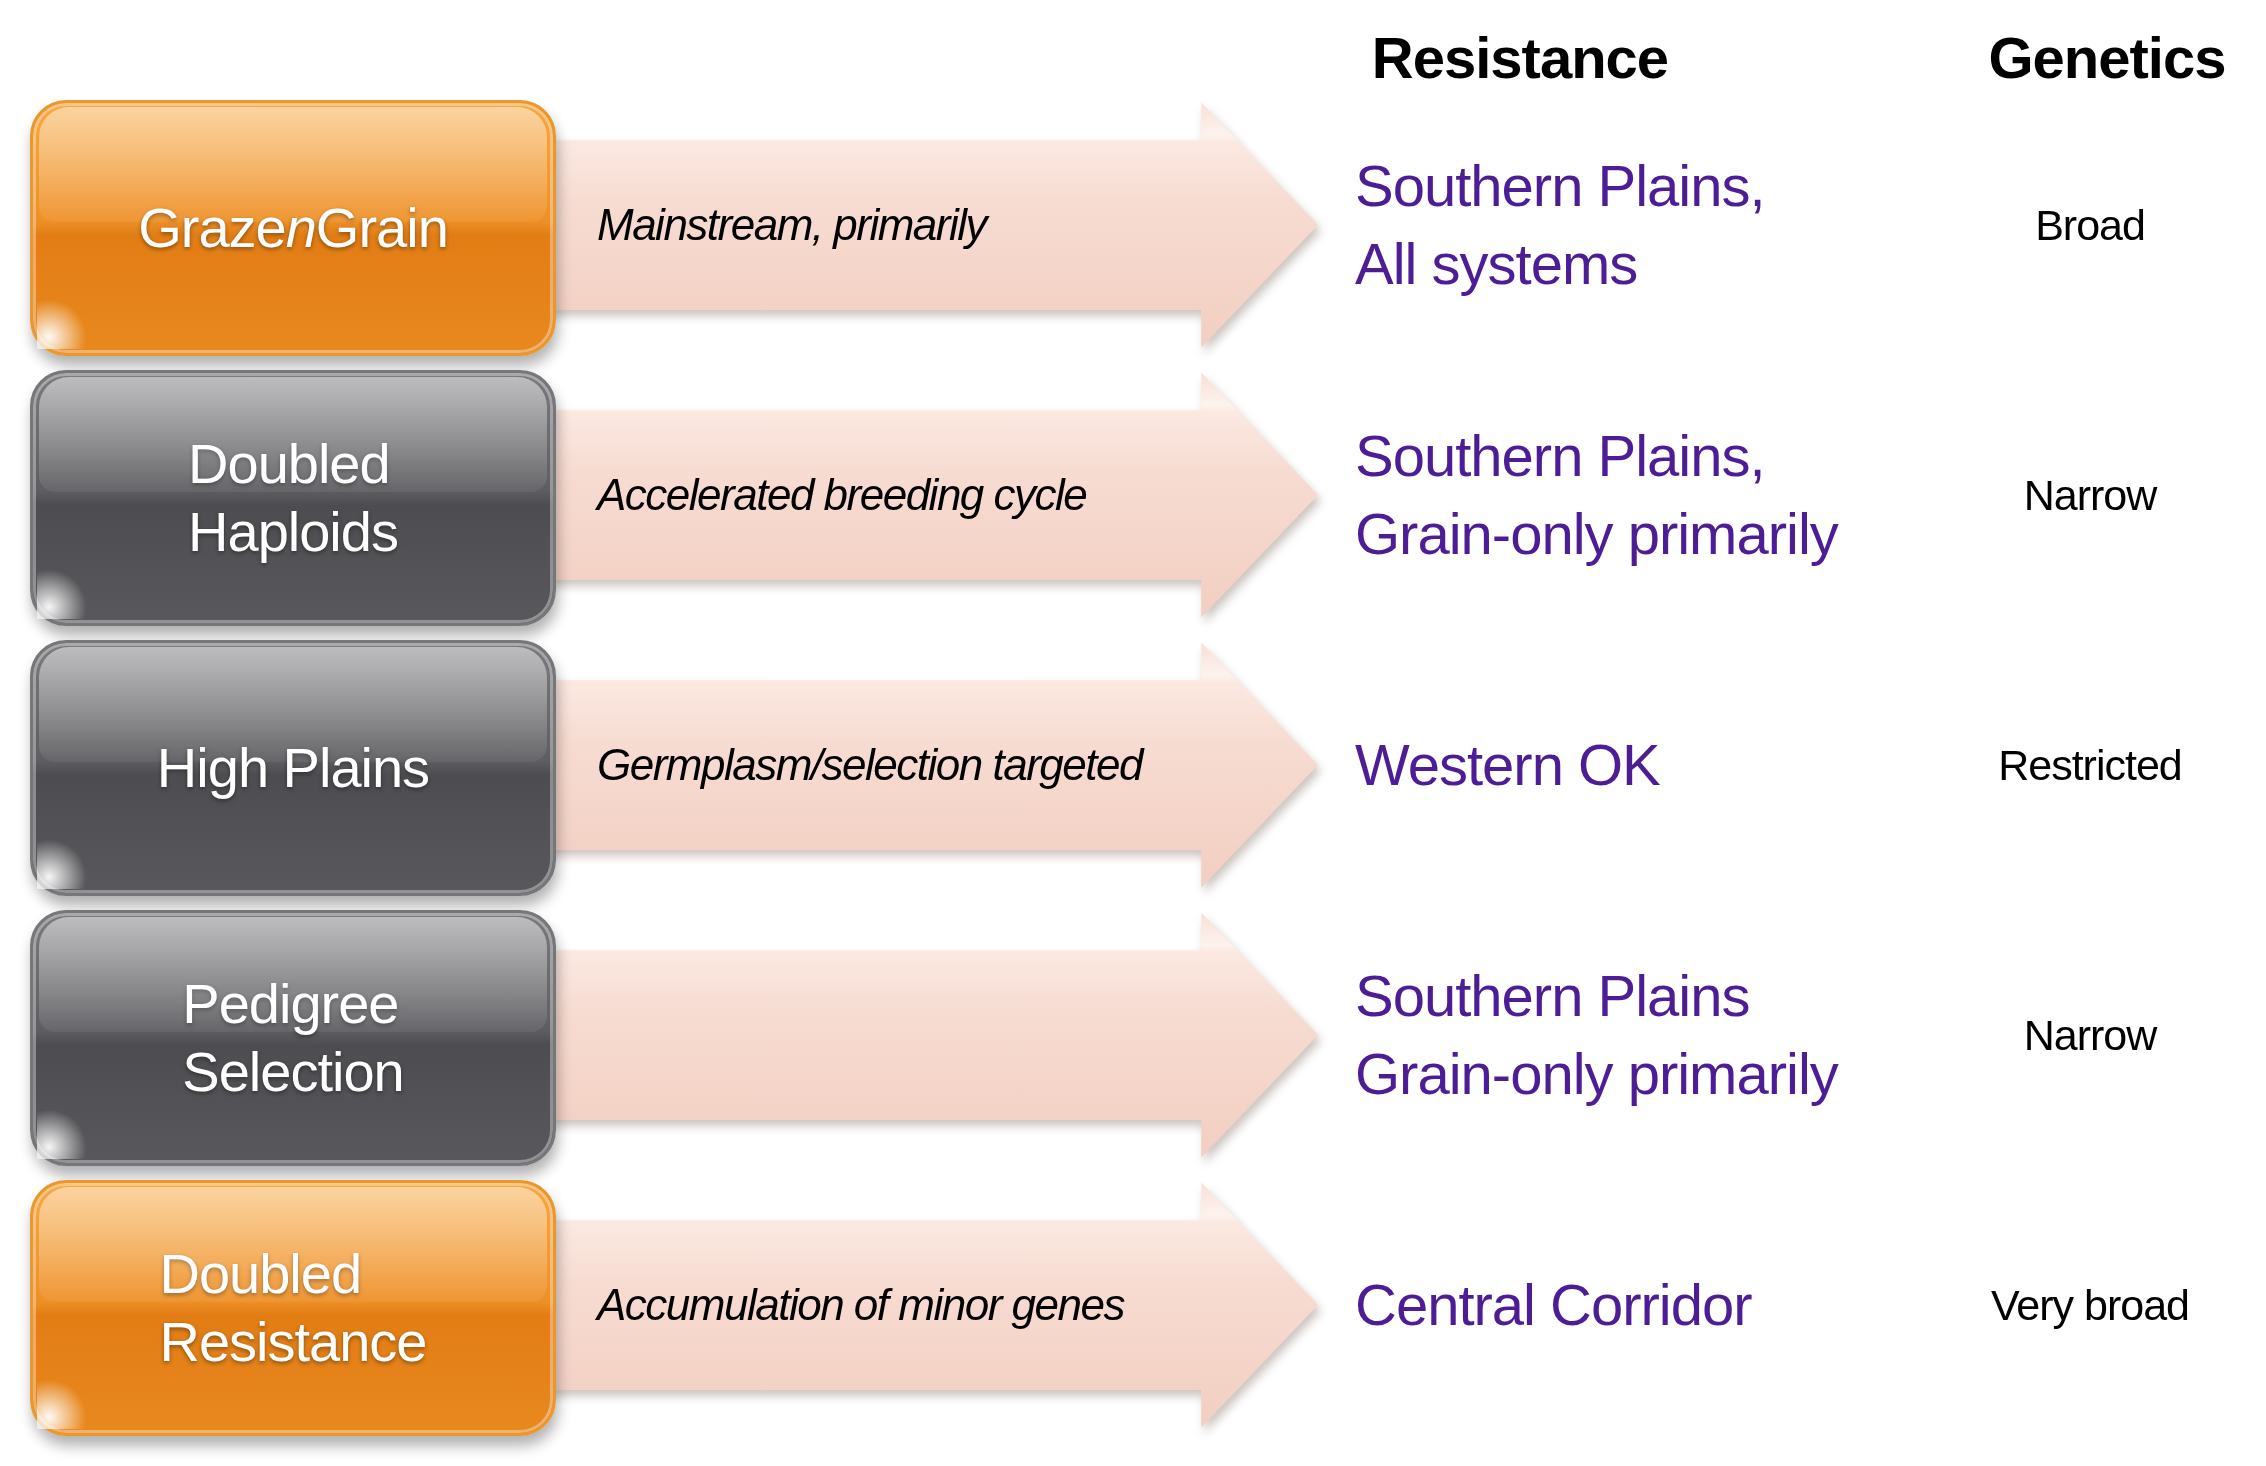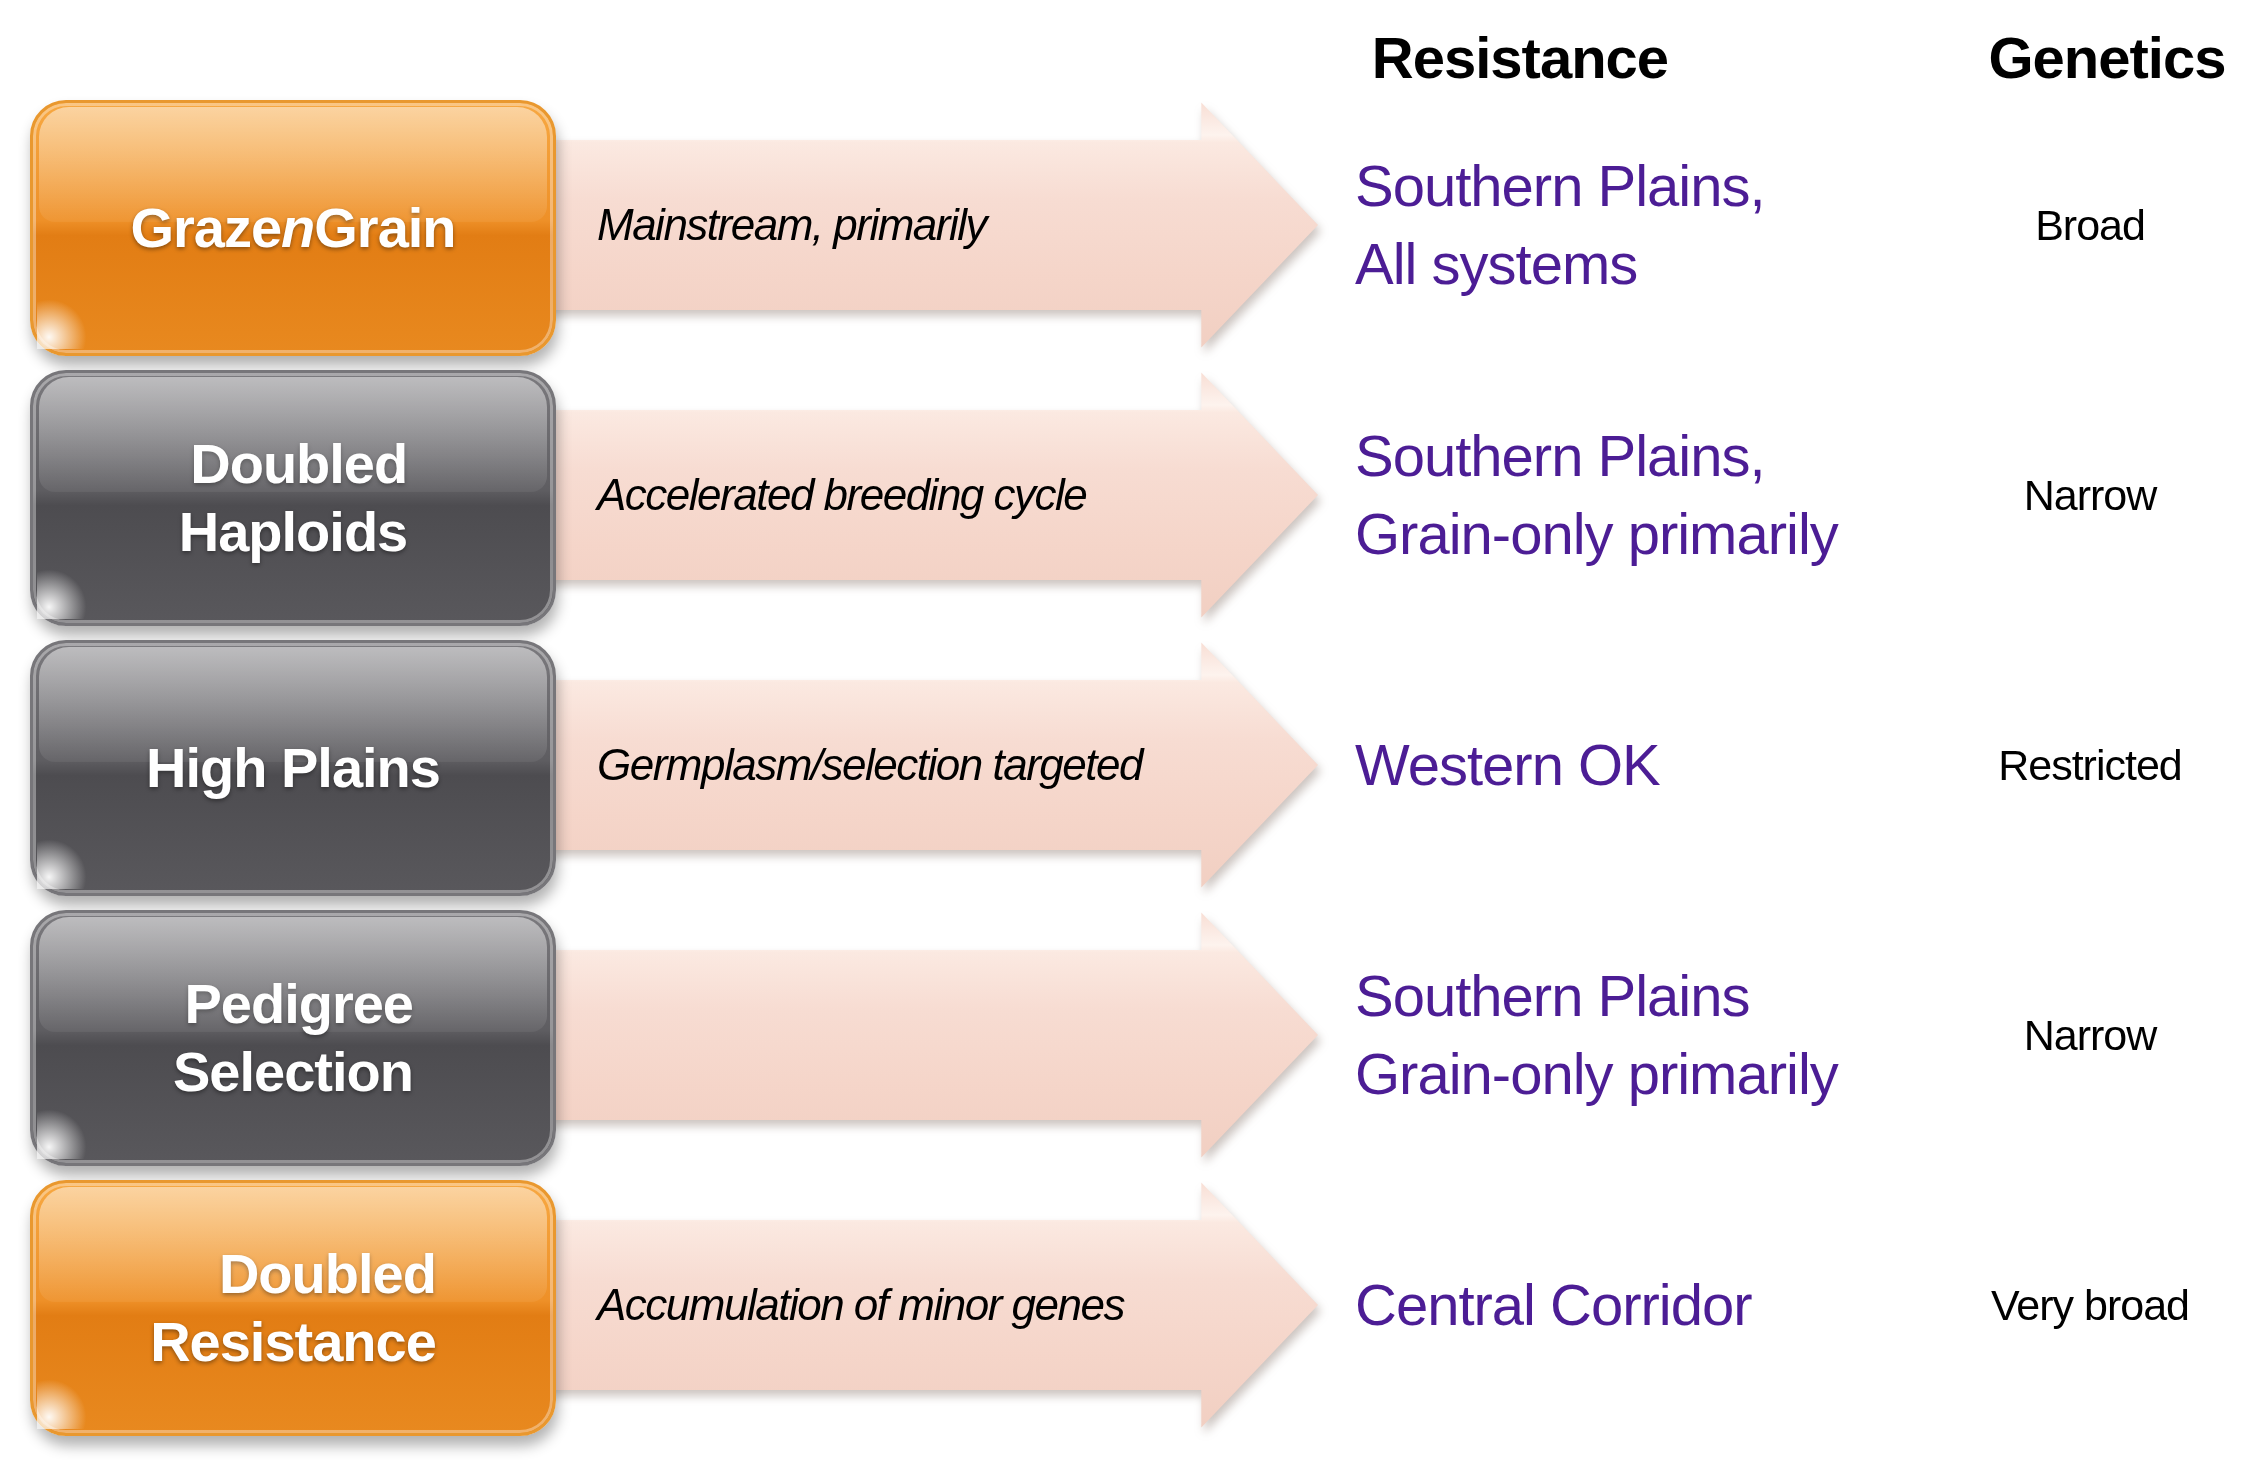--- a/index.html
+++ b/index.html
@@ -39,21 +39,21 @@
     display: flex; align-items: center;
     font-size: 44px; font-style: italic; color: #000;
     letter-spacing: -1.5px; z-index: 2; white-space: nowrap;
   }
 
   
   .box {
     position: absolute; left: 30px; top: 0; width: 520px; height: 250px;
     border-radius: 36px; z-index: 3;
     display: flex; align-items: center; justify-content: center;
-    text-align: right; color: #fff; font-weight: bold; font-size: 56px;
+    text-align: left; color: #fff; font-weight: normal; font-size: 56px;
     line-height: 1.22; letter-spacing: -1px; white-space: pre-line;
     text-shadow: 0 2px 4px rgba(0,0,0,0.4);
     box-shadow: inset 0 0 0 3px rgba(255,255,255,0.35), 2px 10px 14px rgba(0,0,0,0.3);
   }
   .box[data-variant="orange"] {
     background: linear-gradient(180deg, #f7a842 0%, #ee9028 47%, #e27d14 53%, #e8891f 100%);
     border: 3px solid #e9982f;
   }
   .box[data-variant="gray"] {
     background: linear-gradient(180deg, #7b7a7e 0%, #5e5d61 47%, #4d4c50 53%, #59585c 100%);

